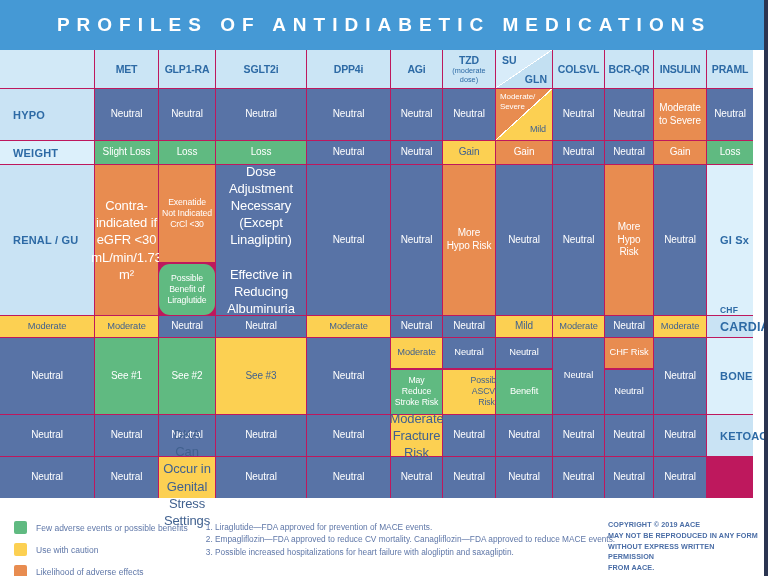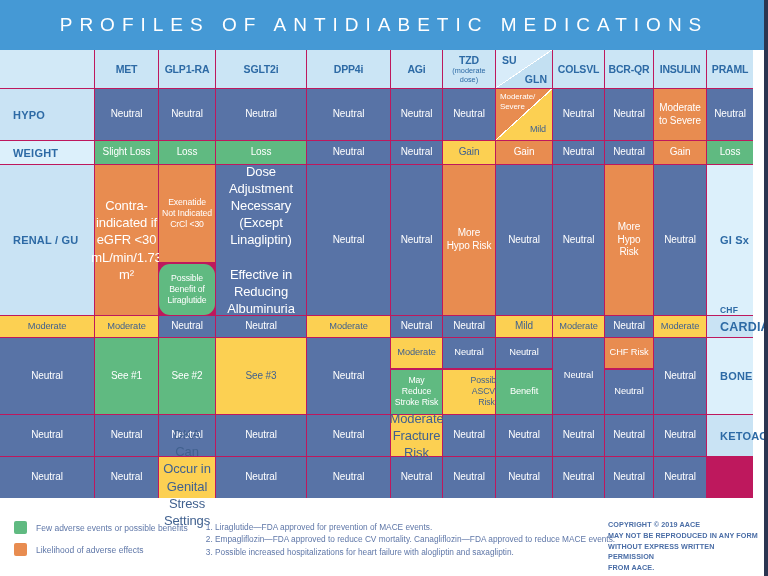--- a/index.html
+++ b/index.html
@@ -3,21 +3,21 @@
 <meta charset="utf-8">
 <style>
   html,body{margin:0;padding:0}
   body{
     width:768px;height:576px;position:relative;overflow:hidden;
     background:#ffffff;font-family:"Liberation Sans",sans-serif;
   }
   
   #titlebar{position:absolute;top:0;left:0;width:768px;height:50px;background:#4599d5;
     display:flex;align-items:center;justify-content:center}
-  #titlebar span{color:#fff;font-size:19px;letter-spacing:7px;font-weight:400;white-space:nowrap}
+  #titlebar span{color:#fff;font-size:19px;letter-spacing:7px;font-weight:700;white-space:nowrap}
   
   #edge-strip{position:absolute;top:0;right:0;width:4px;height:576px;background:#2b3551;z-index:9}
   
   #grid{position:absolute;top:50px;left:0;display:grid;gap:1px;background:#be185d;
     grid-template-columns:94px 63px 56px 90px 83px 51px 52px 56px 51px 48px 52px 46px;
     grid-template-rows:38px 51px 23px 150px 21px 76px 41px 41px;}
   .corner{background:#d2e9f7}
   .hcell{background:#cbe5f5;color:#2d6aa5;display:flex;flex-direction:column;
     align-items:center;justify-content:center;text-align:center;padding:1px}
   .hmain{font-weight:bold;font-size:10.5px;letter-spacing:-0.2px}
@@ -216,20 +216,24 @@
     <div class="cell neutral">Neutral</div>
     <div class="cell neutral">Neutral</div>
   </div>
 
 <div id="legend">
   <div class="litem">
     <div class="swatch green"></div>
     <span>Few adverse events or possible benefits</span>
   </div>
   <div class="litem">
+    <div class="swatch yellow"></div>
+    <span>Use with caution</span>
+  </div>
+  <div class="litem">
     <div class="swatch orange"></div>
     <span>Likelihood of adverse effects</span>
   </div>
 </div>
 
 <div id="footnotes">
   <ol>
     <li>Liraglutide—FDA approved for prevention of MACE events.</li>
     <li>Empagliflozin—FDA approved to reduce CV mortality. Canagliflozin—FDA approved to reduce MACE events.</li>
     <li>Possible increased hospitalizations for heart failure with alogliptin and saxagliptin.</li>

